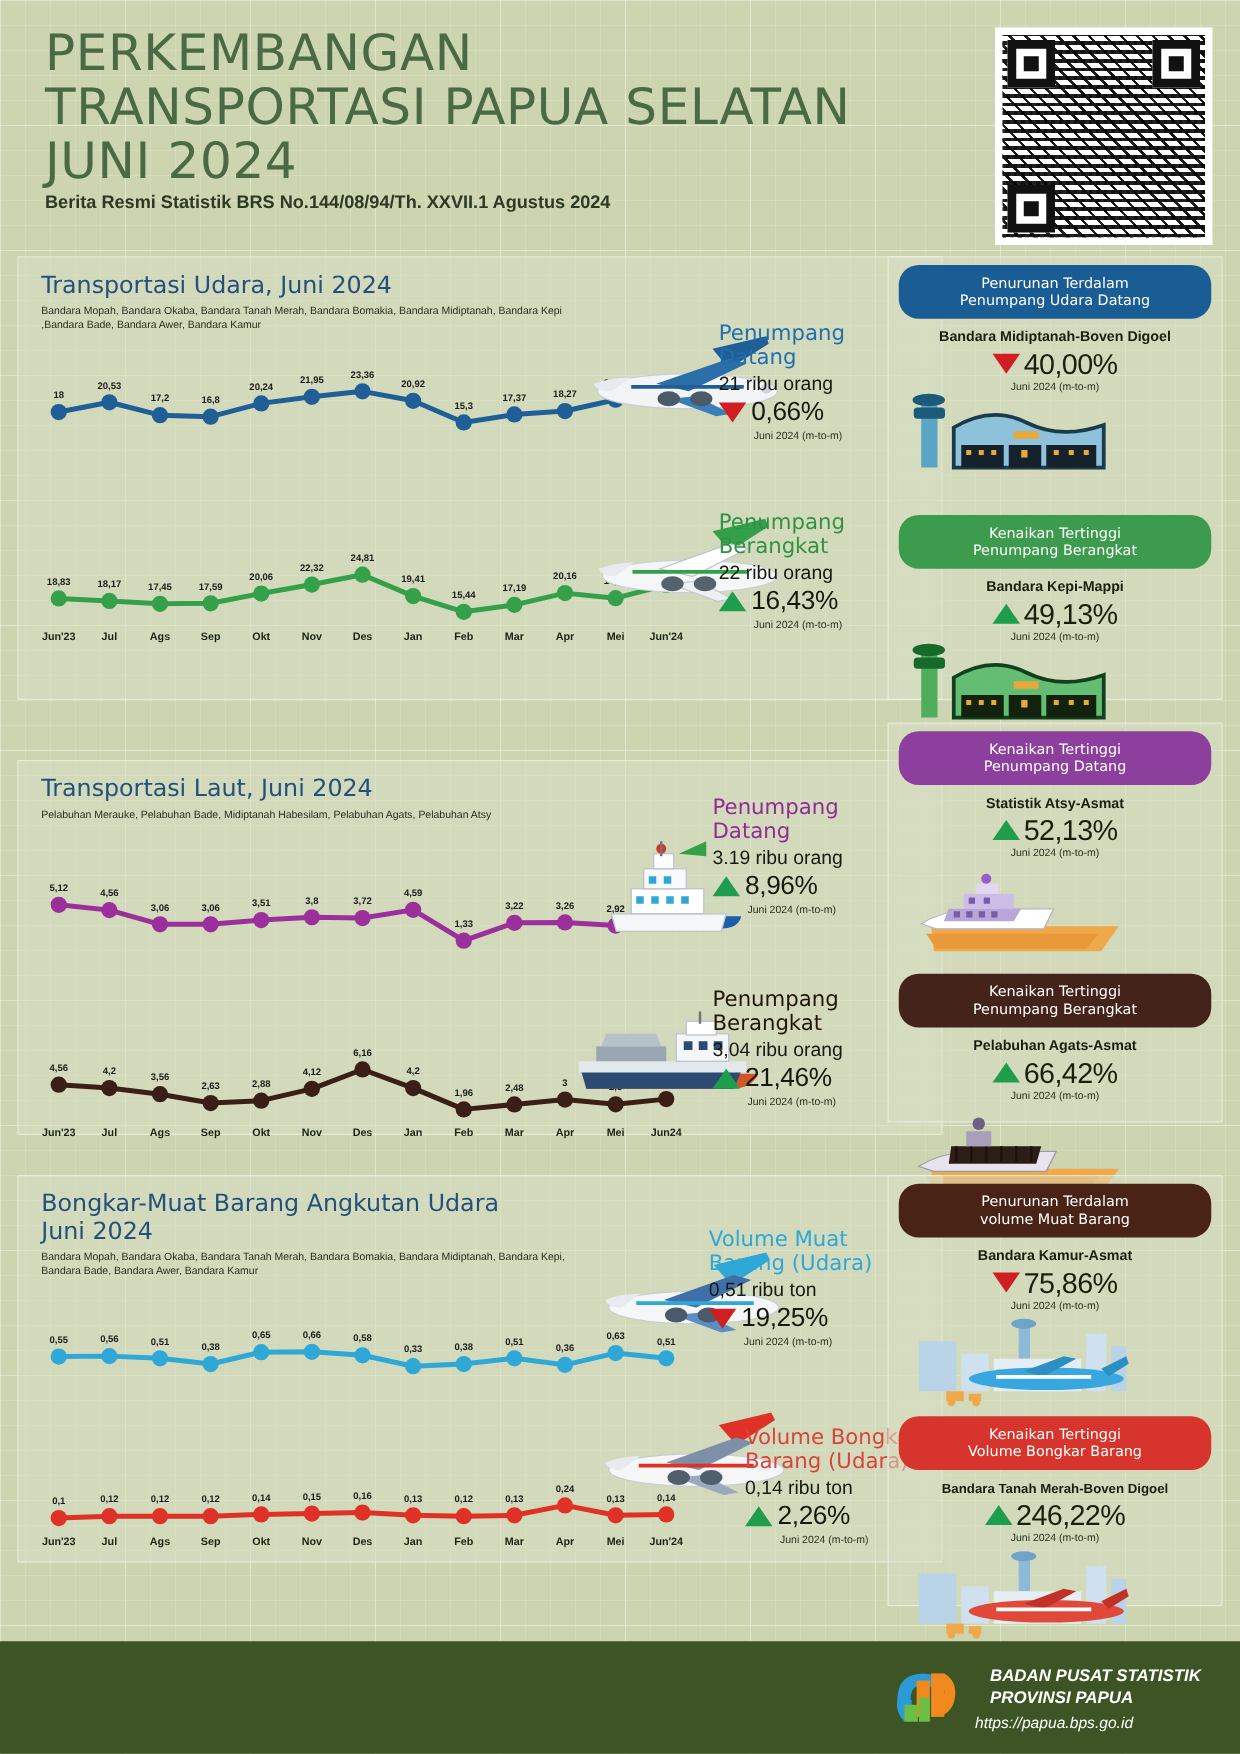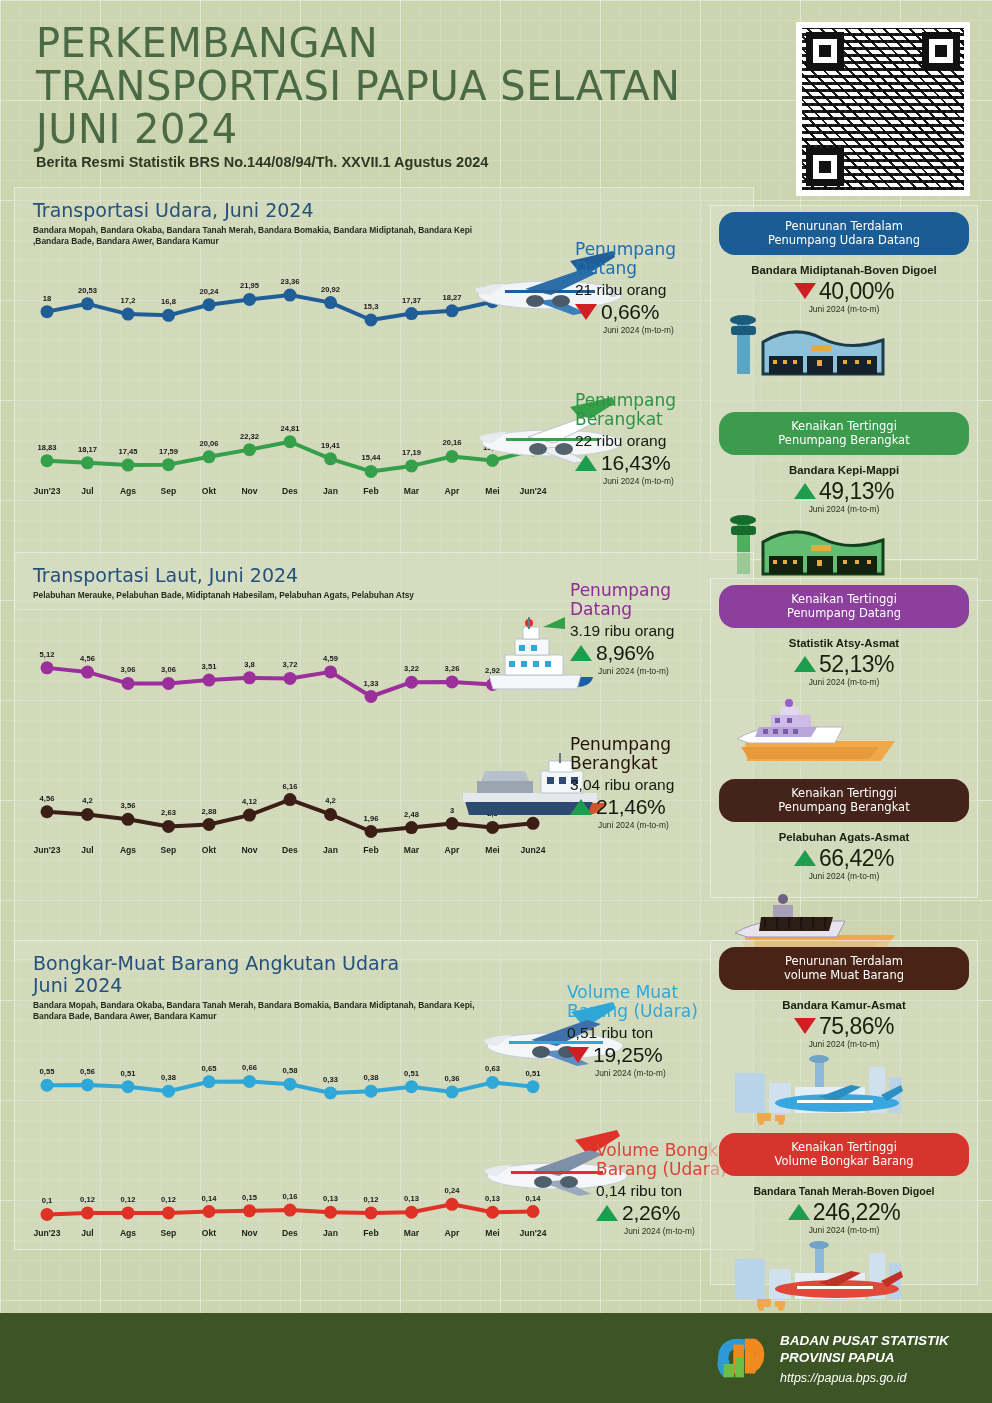--- a/index.html
+++ b/index.html
@@ -63,34 +63,34 @@
   .section {
     position: absolute; left: 14px; width: 740px;
     background: rgba(216,222,196,0.55);
     border: 1px solid rgba(255,255,255,0.45);
   }
   .side {
     position: absolute; right: 14px; width: 268px;
     background: rgba(216,222,196,0.55);
     border: 1px solid rgba(255,255,255,0.45);
   }
-  #sec-air   { top: 187px; height: 423px; }
+  #sec-air   { top: 205px; height: 355px; }
   #side-air  { top: 205px; height: 355px; }
-  #sec-sea   { top: 552px; height: 408px; }
+  #sec-sea   { top: 608px; height: 300px; }
   #side-sea  { top: 578px; height: 320px; }
   #sec-cargo { top: 940px; height: 310px; }
   #side-cargo{ top: 940px; height: 345px; }
 
   .sec-title {
     font-size: 19px; color: #23507c; font-weight: 400;
     font-family: "DejaVu Sans", sans-serif;
     padding: 12px 0 0 18px; line-height: 1.15;
   }
   .sec-sub {
-    font-size: 8.4px; color: #1f2a1a; font-weight: bold;
+    font-size: 8.4px; color: #1f2a1a; font-weight: normal;
     padding: 3px 0 0 18px; line-height: 1.35; max-width: 560px;
   }
 
   
   .chart { position: relative; margin: 0 14px; }
   .chart svg { display: block; overflow: visible; }
   .pt-label {
     font-size: 7.6px; font-weight: bold; fill: #1a1a1a;
     font-family: "Liberation Sans", sans-serif;
   }
@@ -133,21 +133,21 @@
   .card-art { position: relative; height: 86px; margin-top: 2px; }
 
   
   .footer {
     position: absolute; left: 0; right: 0; bottom: 0; height: 90px;
     background: #3d5424;
   }
   .footer-text {
     position: absolute; left: 780px; top: 20px; color: #fff;
   }
-  .f1 { font-size: 13.5px; font-weight: bold; font-style: italic; line-height: 1.25; }
+  .f1 { font-size: 13.5px; font-weight: bold; font-style: italic; line-height: 1.25; margin-left: 12px; }
   .f2 { font-size: 12.5px; font-style: italic; margin-top: 4px; }
   .bps-logo { position: absolute; left: 712px; top: 18px; width: 58px; height: 56px; }
 </style>
 </head>
 <body>
 
 <div class="page">
 
   <div class="header">
     <div class="title">

